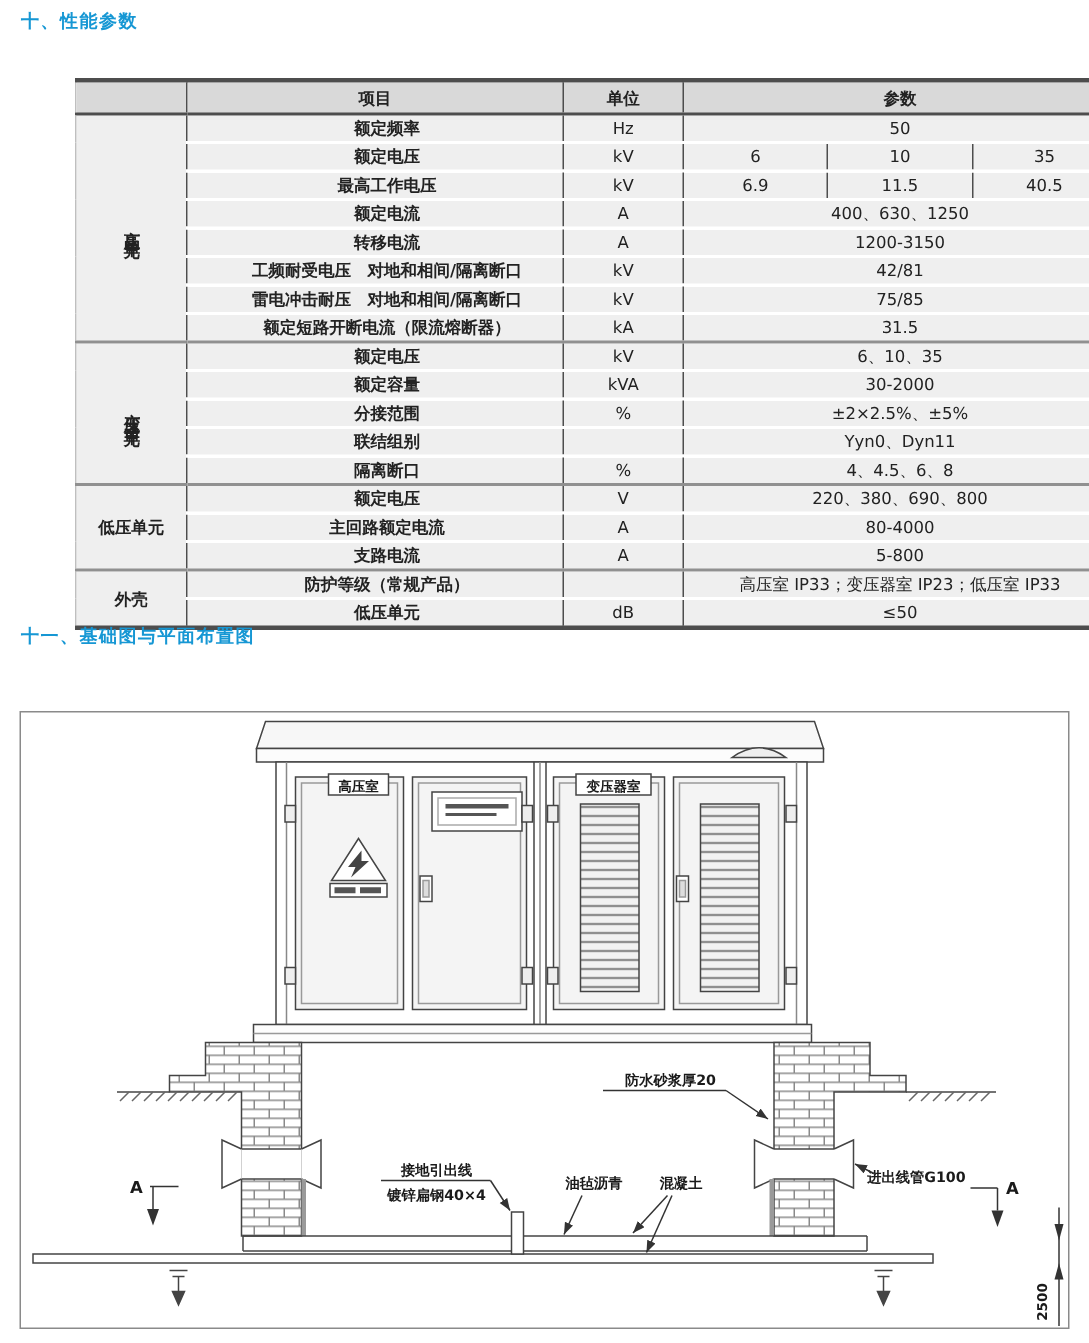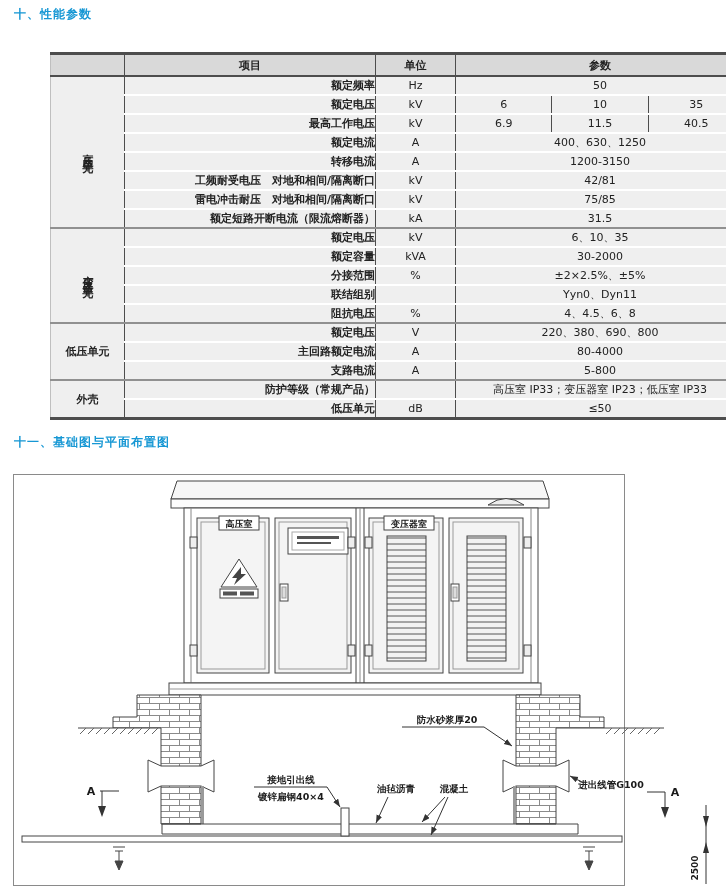--- a/index.html
+++ b/index.html
@@ -1,37 +1,37 @@
 <!DOCTYPE html>
 <html><head>
 <meta charset="utf-8">
 <style>
   html,body{margin:0;padding:0;background:#fff;}
   body{width:726px;height:895px;position:relative;font-family:"DejaVu Sans","Liberation Sans",sans-serif;}
   .sec-title{position:absolute;left:14px;margin:0;font-size:12px;font-weight:bold;color:#1697d4;letter-spacing:1px;}
   #title10{top:6px;}
-  #title11{top:434px;}
+  #title11{top:416px;}
   table.spec{position:absolute;left:18px;top:52px;width:694px;border-collapse:collapse;table-layout:fixed;
     font-size:11px;color:#222;border-top:3px solid #4d4d4d;border-bottom:3px solid #4d4d4d;
     border-left:1px solid #bfbfbf;border-right:1px solid #bfbfbf;margin-left:32px;}
   .spec th,.spec td{height:17px;padding:0;background:#efefef;border-bottom:2px solid #fff;font-weight:bold;overflow:hidden;white-space:nowrap;}
   .spec thead th{background:#d9d9d9;height:20px;border-bottom:2px solid #4d4d4d;text-align:center;}
   .spec .hitem,.spec .item{border-left:1px solid #4d4d4d;border-right:1px solid #4d4d4d;}
   .spec .hunit,.spec .unit{border-right:1px solid #4d4d4d;}
-  .spec .item{text-align:right;padding-left:16px;}
+  .spec .item{text-align:center;padding-left:16px;}
   .spec .unit{text-align:center;font-weight:normal;}
   .spec .val{text-align:center;font-weight:normal;}
   .spec .grp{text-align:center;vertical-align:middle;border-bottom:2px solid #909090;}
   .spec tr.gend td{border-bottom:2px solid #909090;}
   .spec tr.tend td{border-bottom:none;}
   .vtext{writing-mode:vertical-rl;text-orientation:upright;letter-spacing:3px;display:inline-block;line-height:1;}
   .subvals{display:flex;height:17px;align-items:stretch;}
   .subvals span{flex:1;display:flex;align-items:center;justify-content:center;border-left:1px solid #4d4d4d;font-weight:normal;}
   .subvals span:first-child{border-left:none;}
-  #frame{position:absolute;left:13px;top:474px;width:612px;height:412px;border:1px solid #8a8a8a;box-sizing:border-box;background:#fff;}
+  #frame{position:absolute;left:13px;top:474px;width:700px;height:412px;border:1px solid #8a8a8a;box-sizing:border-box;background:#fff;}
   svg text{font-family:"DejaVu Sans","Liberation Sans",sans-serif;fill:#1a1a1a;}
 </style>
 </head>
 <body>
 
 <h2 class="sec-title" id="title10">十、性能参数</h2>
 
 <table class="spec">
   <colgroup>
       <col style="width:74px">
@@ -117,21 +117,21 @@
       <td class="item">分接范围</td>
       <td class="unit">%</td>
       <td class="val">±2×2.5%、±5%</td>
     </tr>
     <tr>
       <td class="item">联结组别</td>
       <td class="unit"></td>
       <td class="val">Yyn0、Dyn11</td>
     </tr>
     <tr class="gend">
-      <td class="item">阻抗电压</td>
+      <td class="item">隔离断口</td>
       <td class="unit">%</td>
       <td class="val">4、4.5、6、8</td>
     </tr>
 
     <tr>
       <td class="grp" rowspan="3"><span>低压单元</span></td>
       <td class="item">额定电压</td>
       <td class="unit">V</td>
       <td class="val">220、380、690、800</td>
     </tr>

